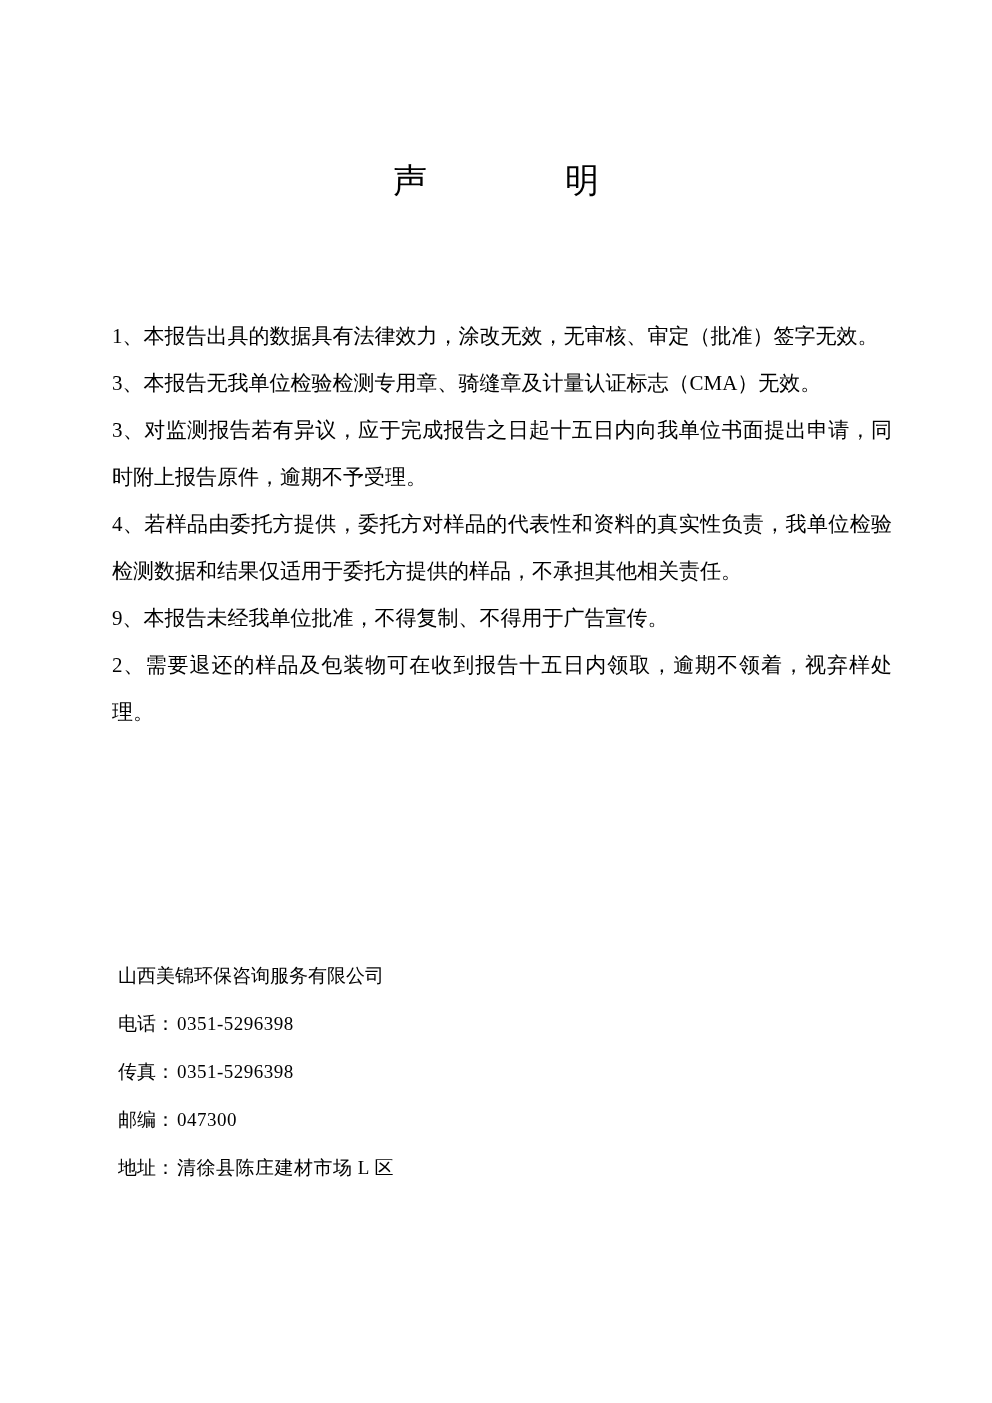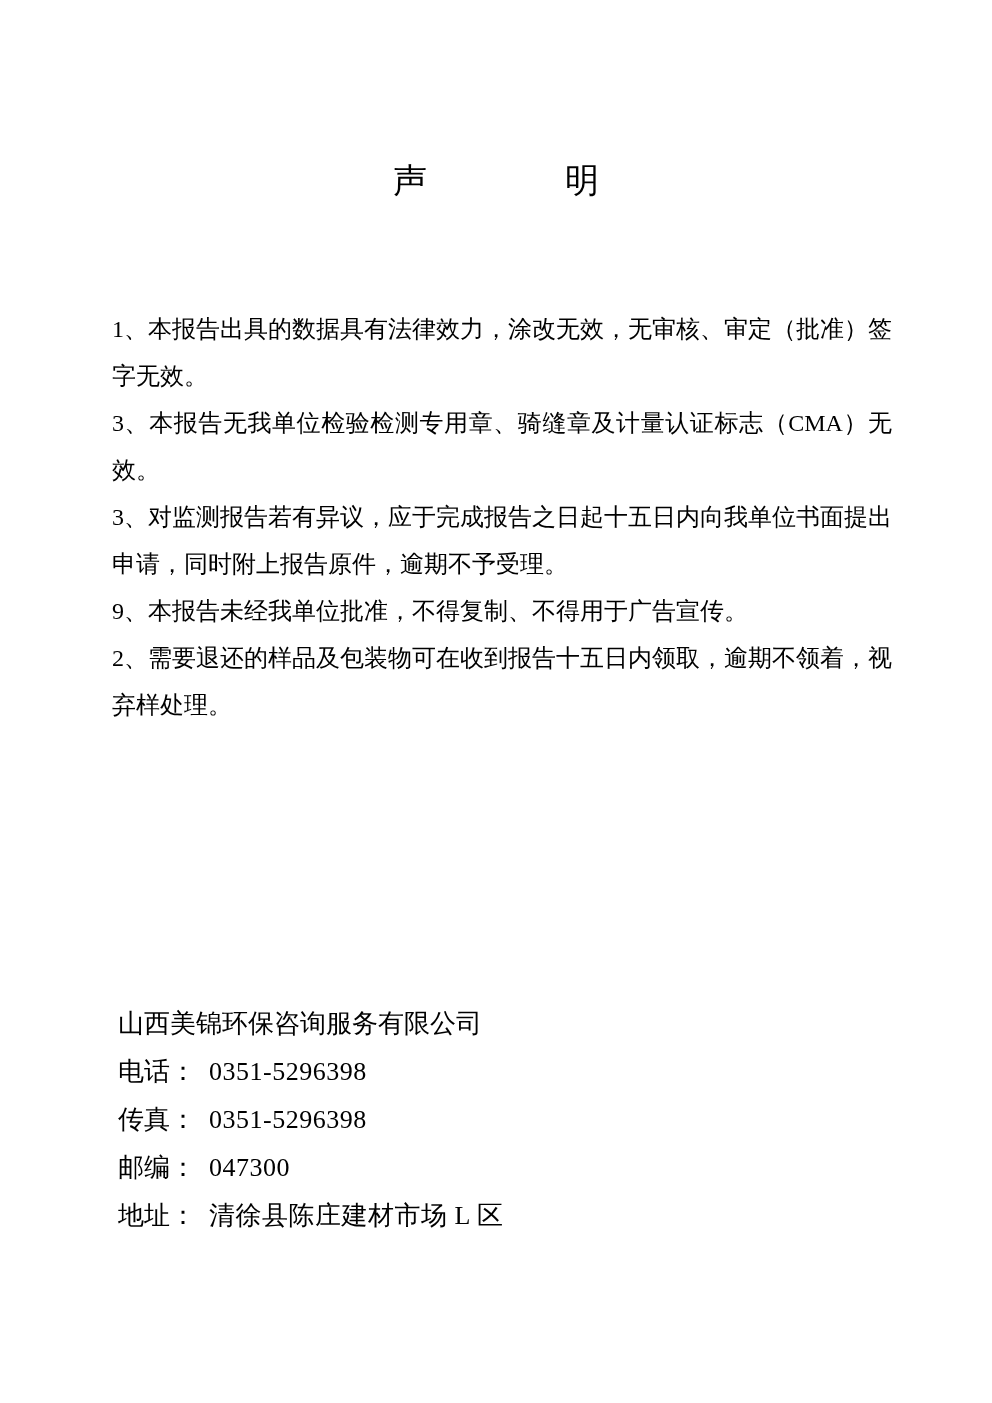--- a/index.html
+++ b/index.html
@@ -24,60 +24,61 @@
     right: 0;
     display: flex;
     justify-content: center;
     gap: 138px;
     font-size: 34px;
     font-weight: 400;
     letter-spacing: 0;
   }
   .statements {
     position: absolute;
-    top: 306px;
+    top: 313px;
     left: 112px;
     width: 780px;
-    font-size: 24px;
+    font-size: 21px;
     line-height: 47px;
     text-align: justify;
   }
   .statements p {
     margin: 0;
     padding: 0;
   }
   .footer {
     position: absolute;
-    top: 1000px;
+    top: 952px;
     left: 118px;
-    font-size: 26px;
+    font-size: 19px;
     line-height: 48px;
   }
   .footer .row {
     white-space: nowrap;
   }
   .contact-value {
-    margin-left: 13px;
+    margin-left: 2px;
     letter-spacing: 0.5px;
   }
 </style>
 </head>
 <body>
 
 <div class="page">
 
   <div class="doc-title">
     <span>声</span>
     <span>明</span>
   </div>
 
   <div class="statements">
     <p>1、本报告出具的数据具有法律效力，涂改无效，无审核、审定（批准）签字无效。</p>
     <p>3、本报告无我单位检验检测专用章、骑缝章及计量认证标志（CMA）无效。</p>
     <p>3、对监测报告若有异议，应于完成报告之日起十五日内向我单位书面提出申请，同时附上报告原件，逾期不予受理。</p>
+    <p>4、若样品由委托方提供，委托方对样品的代表性和资料的真实性负责，我单位检验检测数据和结果仅适用于委托方提供的样品，不承担其他相关责任。</p>
     <p>9、本报告未经我单位批准，不得复制、不得用于广告宣传。</p>
     <p>2、需要退还的样品及包装物可在收到报告十五日内领取，逾期不领着，视弃样处理。</p>
   </div>
 
   <div class="footer">
     <div class="row">山西美锦环保咨询服务有限公司</div>
     <div class="row">
       <span class="contact-label">电话：</span><span class="contact-value">0351-5296398</span>
     </div>
     <div class="row">

